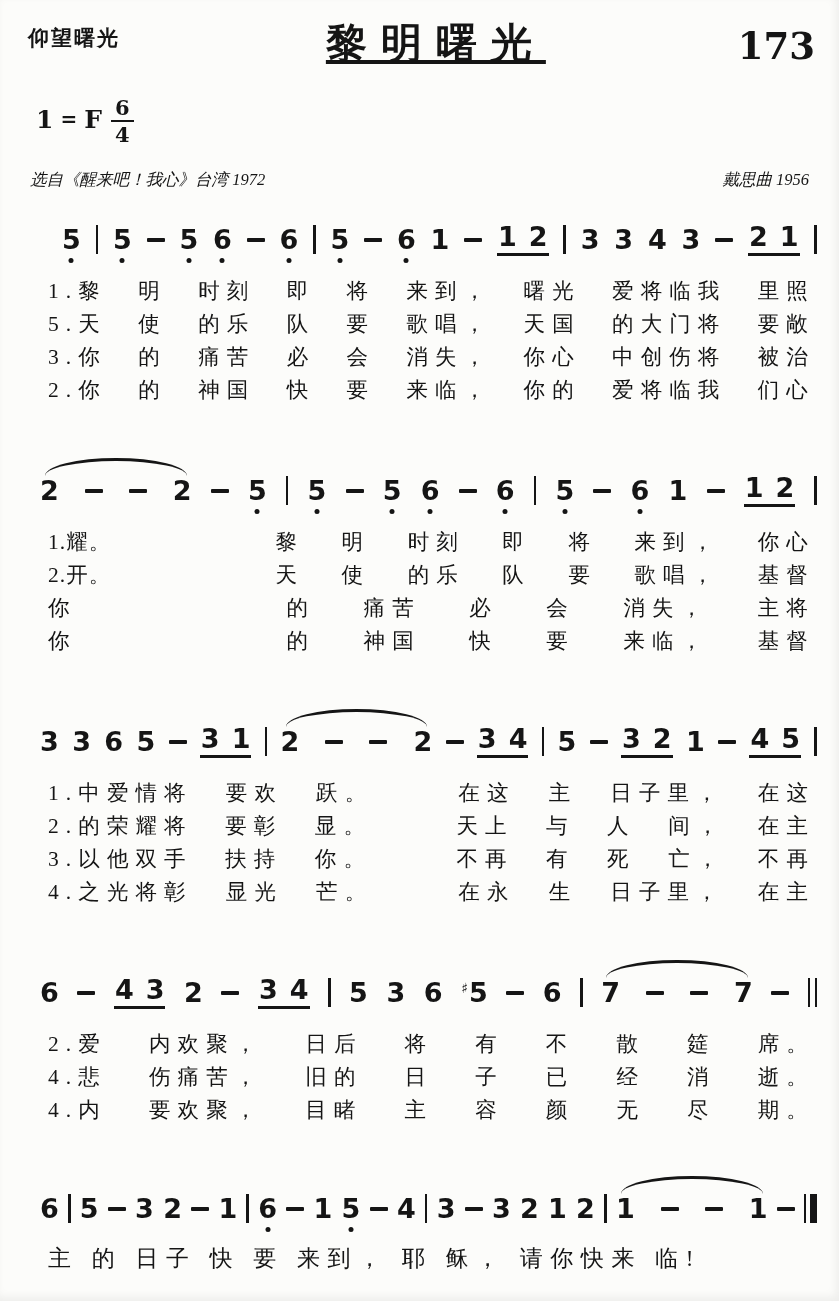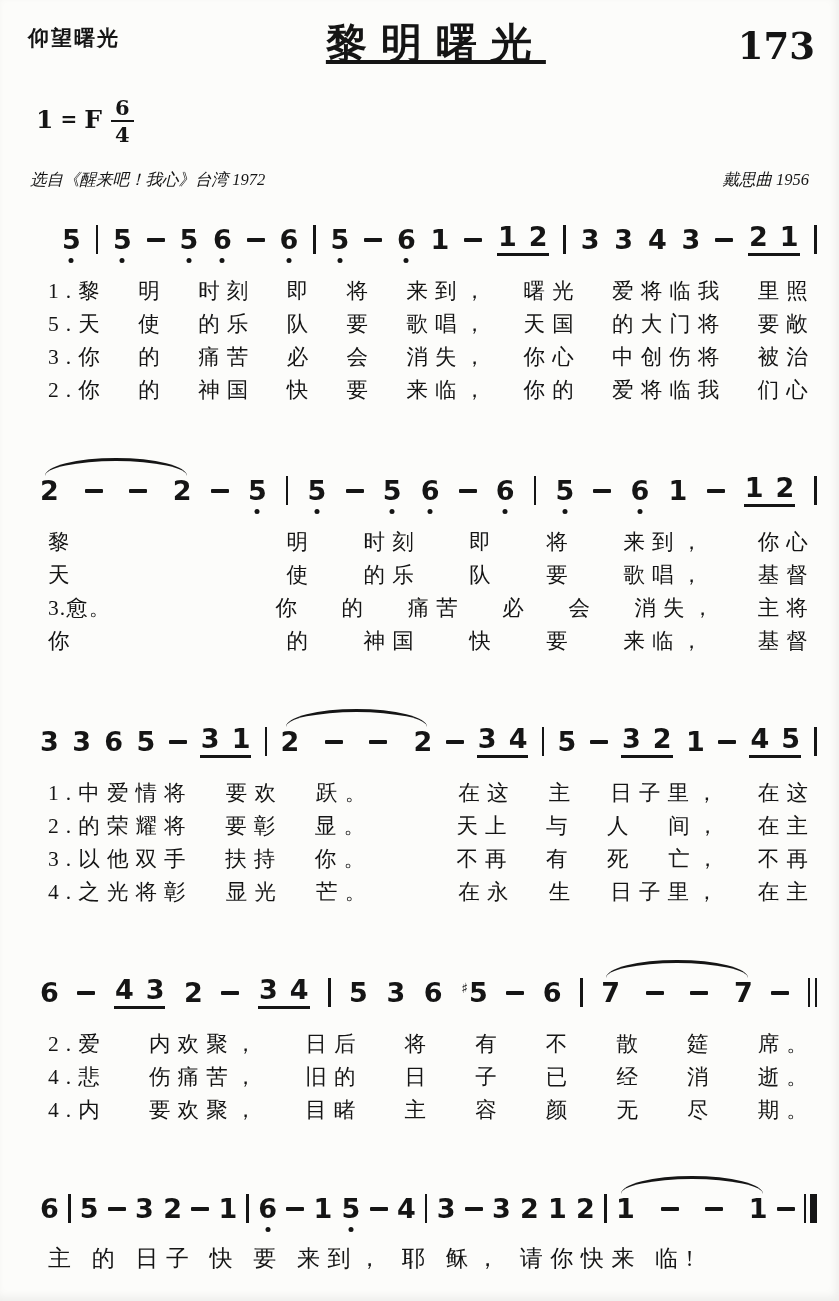--- a/index.html
+++ b/index.html
@@ -206,39 +206,40 @@
         <span class="note">1</span>
         <span class="dash"></span>
         <span class="ugroup">
           <span class="note">1</span>
           <span class="note">2</span>
         </span>
         <span class="bl bar"></span>
       </div>
     <div class="lyrics">
         <div class="lyric-row">
+          <span class="seg">1.耀。</span>
           <span class="seg">黎</span>
           <span class="seg">明</span>
           <span class="seg">时刻</span>
           <span class="seg">即</span>
           <span class="seg">将</span>
           <span class="seg">来到，</span>
           <span class="seg">你心</span>
         </div>
         <div class="lyric-row">
+          <span class="seg">2.开。</span>
           <span class="seg">天</span>
           <span class="seg">使</span>
           <span class="seg">的乐</span>
           <span class="seg">队</span>
           <span class="seg">要</span>
           <span class="seg">歌唱，</span>
           <span class="seg">基督</span>
         </div>
         <div class="lyric-row">
-          <span class="seg">3.愈。</span>
           <span class="seg">你</span>
           <span class="seg">的</span>
           <span class="seg">痛苦</span>
           <span class="seg">必</span>
           <span class="seg">会</span>
           <span class="seg">消失，</span>
           <span class="seg">主将</span>
         </div>
         <div class="lyric-row">
           <span class="seg">你</span>

